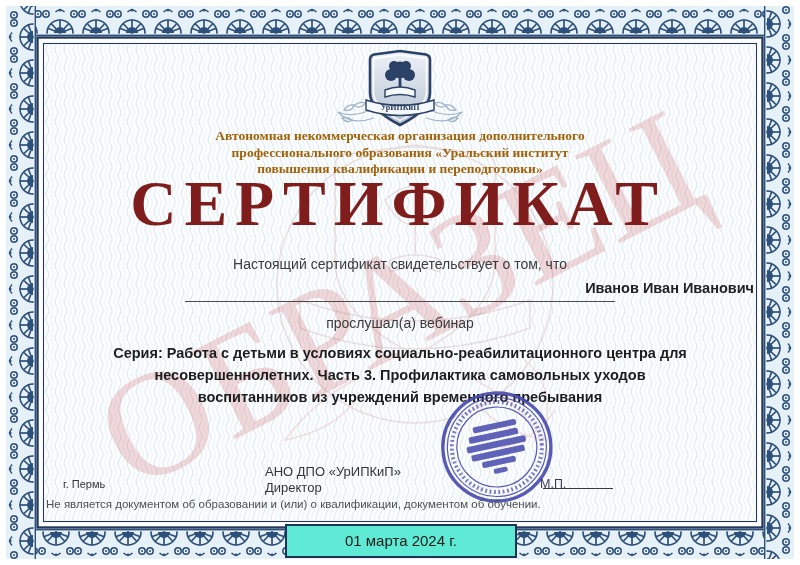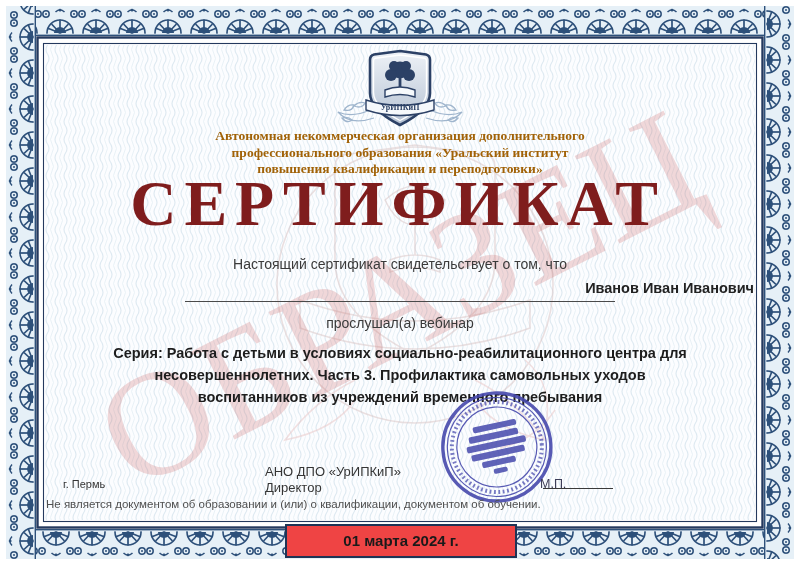--- a/index.html
+++ b/index.html
@@ -37,22 +37,22 @@
     font-size:14.5px;font-weight:bold;line-height:22px;color:#1d1d1d;
   }
   .city{left:63px;top:478px;font-size:11px;color:#353535;z-index:3;}
   .director{left:265px;top:464px;font-size:13px;line-height:16px;color:#353535;z-index:3;}
   .stamp-svg{left:437px;top:389px;width:120px;height:120px;z-index:3;transform:rotate(-4deg);}
   .mp{left:507px;top:477px;font-size:12.5px;color:#3d3d58;z-index:4;margin-left:33px;}
   .sig-line{left:543px;top:488px;width:70px;height:0;border-top:1.6px solid #3a3a3a;z-index:4;}
   .disclaimer{left:46px;top:498px;width:708px;text-align:left;font-size:11.5px;color:#4f4f4f;z-index:3;}
   .date-box{
     left:285px;top:524px;width:228px;height:30px;z-index:5;
-    background:#ef4444;border:2px solid #1f3455;
-    text-align:center;line-height:30px;font-size:15px;font-weight:bold;color:#1a1a1a;
+    background:#5eead4;border:2px solid #1f3455;
+    text-align:center;line-height:30px;font-size:15px;font-weight:normal;color:#1a1a1a;
   }
 </style>
 </head>
 <body>
 
 <div class="cert">
 
   <svg class="abs bg-svg" viewBox="0 0 800 565" xmlns="http://www.w3.org/2000/svg">
     <defs>
       <pattern id="waves" width="9" height="18" patternUnits="userSpaceOnUse">

